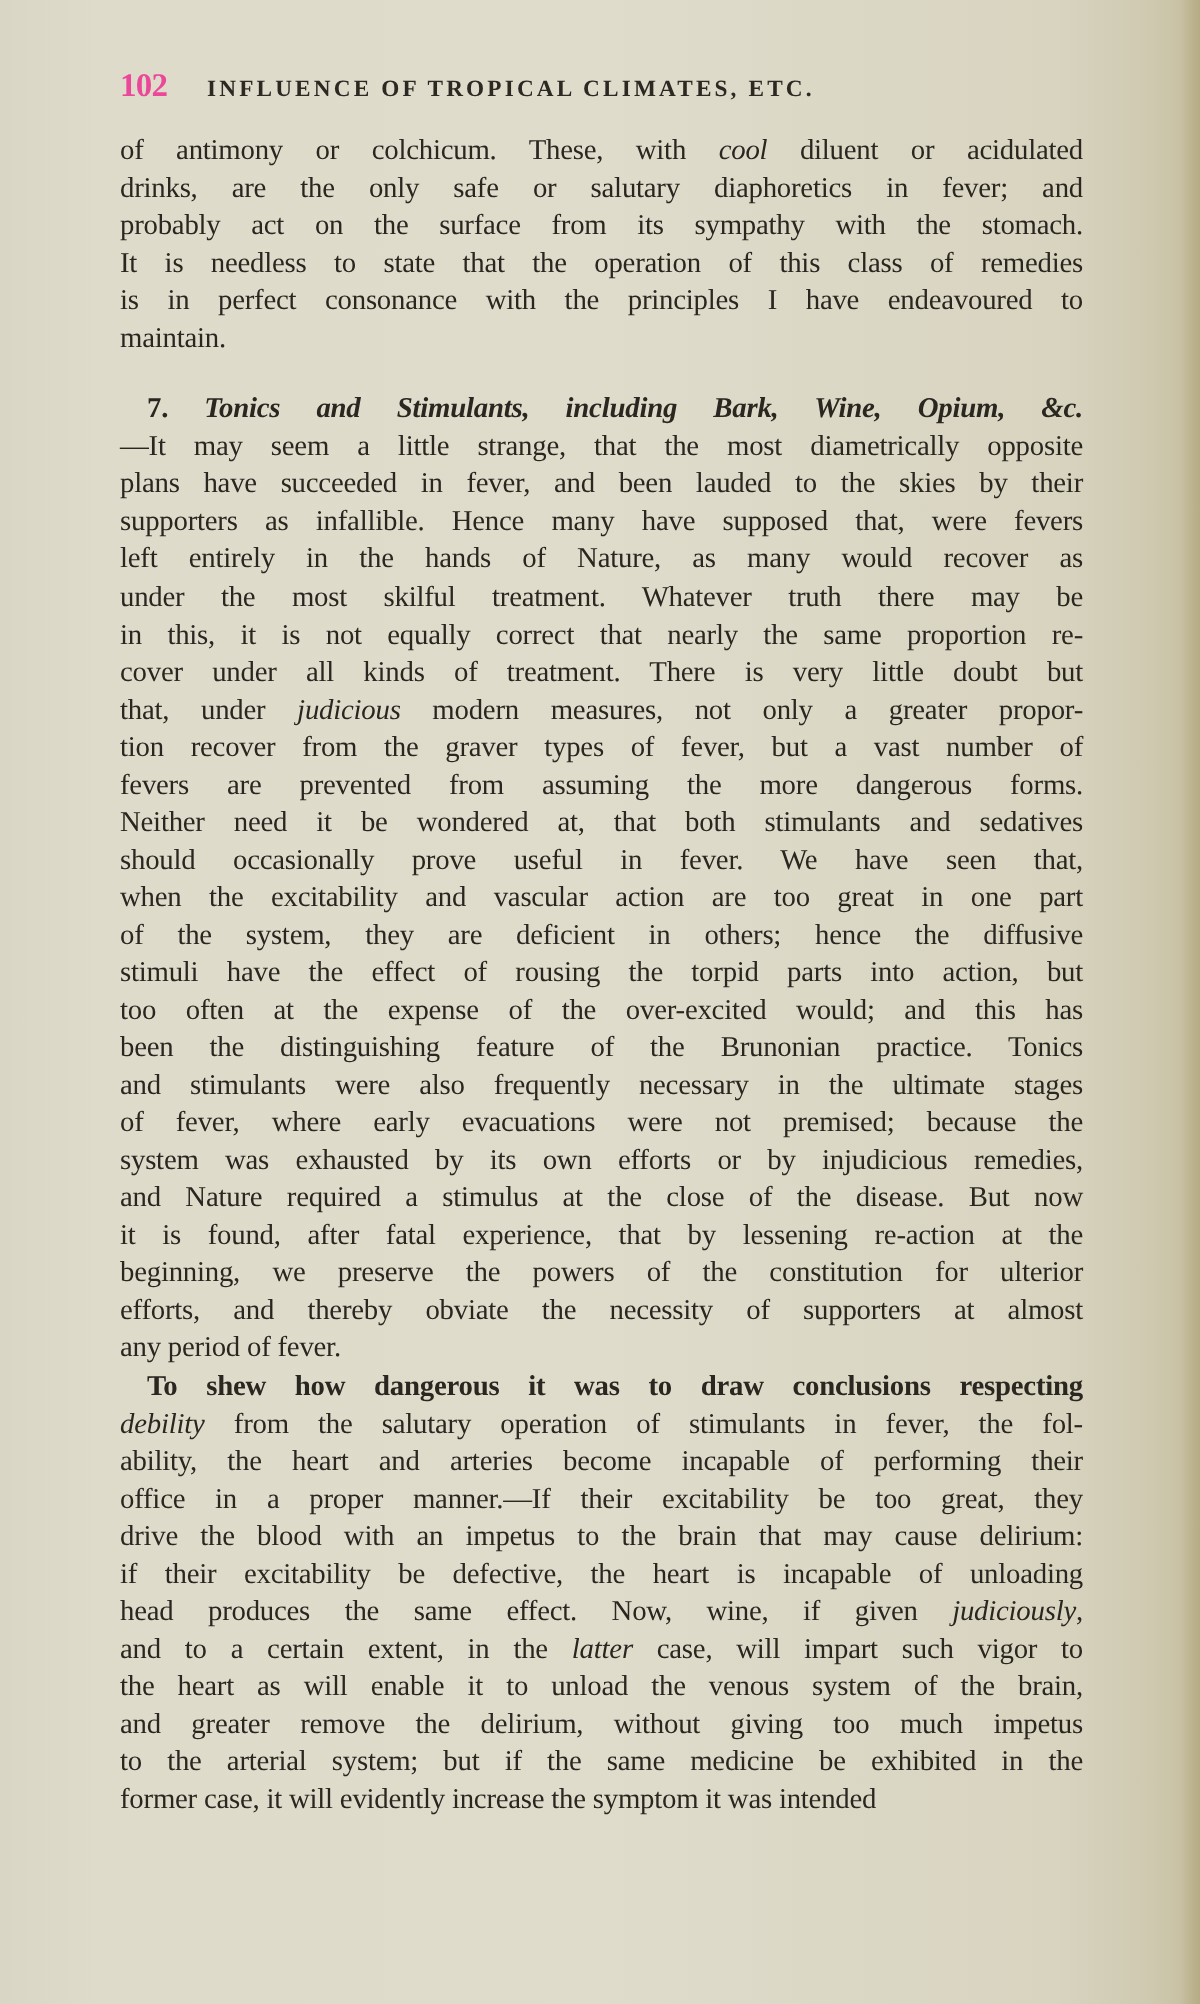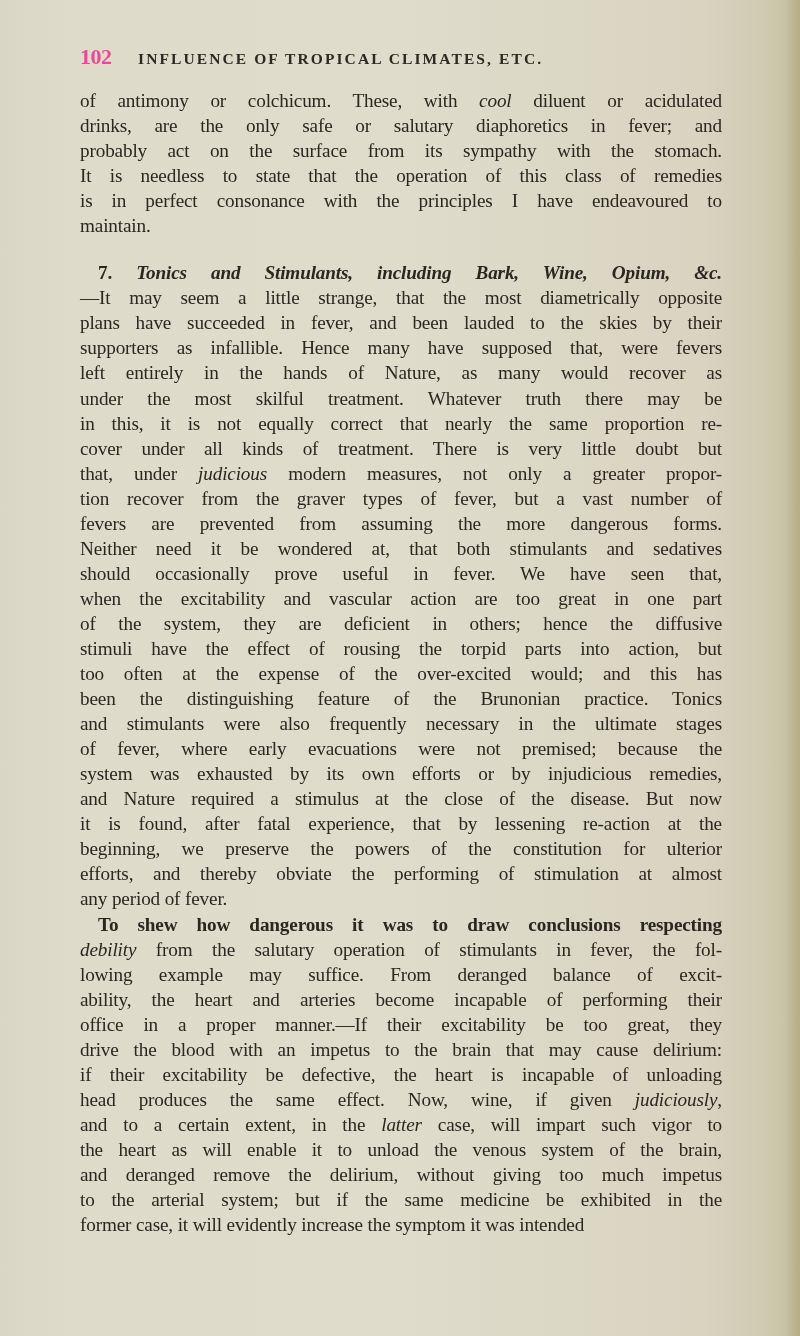--- a/index.html
+++ b/index.html
@@ -77,34 +77,33 @@
         <div class="line"><span>of the system, they are deficient in others; hence the diffusive</span></div>
         <div class="line"><span>stimuli have the effect of rousing the torpid parts into action, but</span></div>
         <div class="line"><span>too often at the expense of the over-excited would; and this has</span></div>
         <div class="line"><span>been the distinguishing feature of the Brunonian practice.  Tonics</span></div>
         <div class="line"><span>and stimulants were also frequently necessary in the ultimate stages</span></div>
         <div class="line"><span>of fever, where early evacuations were not premised; because the</span></div>
         <div class="line"><span>system was exhausted by its own efforts or by injudicious remedies,</span></div>
         <div class="line"><span>and Nature required a stimulus at the close of the disease.  But now</span></div>
         <div class="line"><span>it is found, after fatal experience, that by lessening re-action at the</span></div>
         <div class="line"><span>beginning, we preserve the powers of the constitution for ulterior</span></div>
-        <div class="line"><span>efforts, and thereby obviate the performing of stimulation at almost</span></div>
+        <div class="line"><span>efforts, and thereby obviate the necessity of supporters at almost</span></div>
         <div class="line last"><span>any period of fever.</span></div>
       </div>
     <div id="p3">
         <div class="line indent"><span>To shew how dangerous it was to draw conclusions respecting</span></div>
         <div class="line"><span class="it">debility</span><span> from the salutary operation of stimulants in fever, the fol-</span></div>
-        <div class="line"><span>lowing example may suffice.  From deranged balance of excit-</span></div>
         <div class="line"><span>ability, the heart and arteries become incapable of performing their</span></div>
         <div class="line"><span>office in a proper manner.—If their excitability be too great, they</span></div>
         <div class="line"><span>drive the blood with an impetus to the brain that may cause delirium:</span></div>
         <div class="line"><span>if their excitability be defective, the heart is incapable of unloading</span></div>
         <div class="line"><span>head produces the same effect.  Now, wine, if given </span><span class="it">judiciously</span><span>,</span></div>
         <div class="line"><span>and to a certain extent, in the </span><span class="it">latter</span><span> case, will impart such vigor to</span></div>
         <div class="line"><span>the heart as will enable it to unload the venous system of the brain,</span></div>
-        <div class="line"><span>and deranged remove the delirium, without giving too much impetus</span></div>
+        <div class="line"><span>and greater remove the delirium, without giving too much impetus</span></div>
         <div class="line"><span>to the arterial system; but if the same medicine be exhibited in the</span></div>
         <div class="line last"><span>former case, it will evidently increase the symptom it was intended</span></div>
       </div>
   </div>
 
   <div class="spine-shadow"></div>
 </div>
 
 </body></html>

